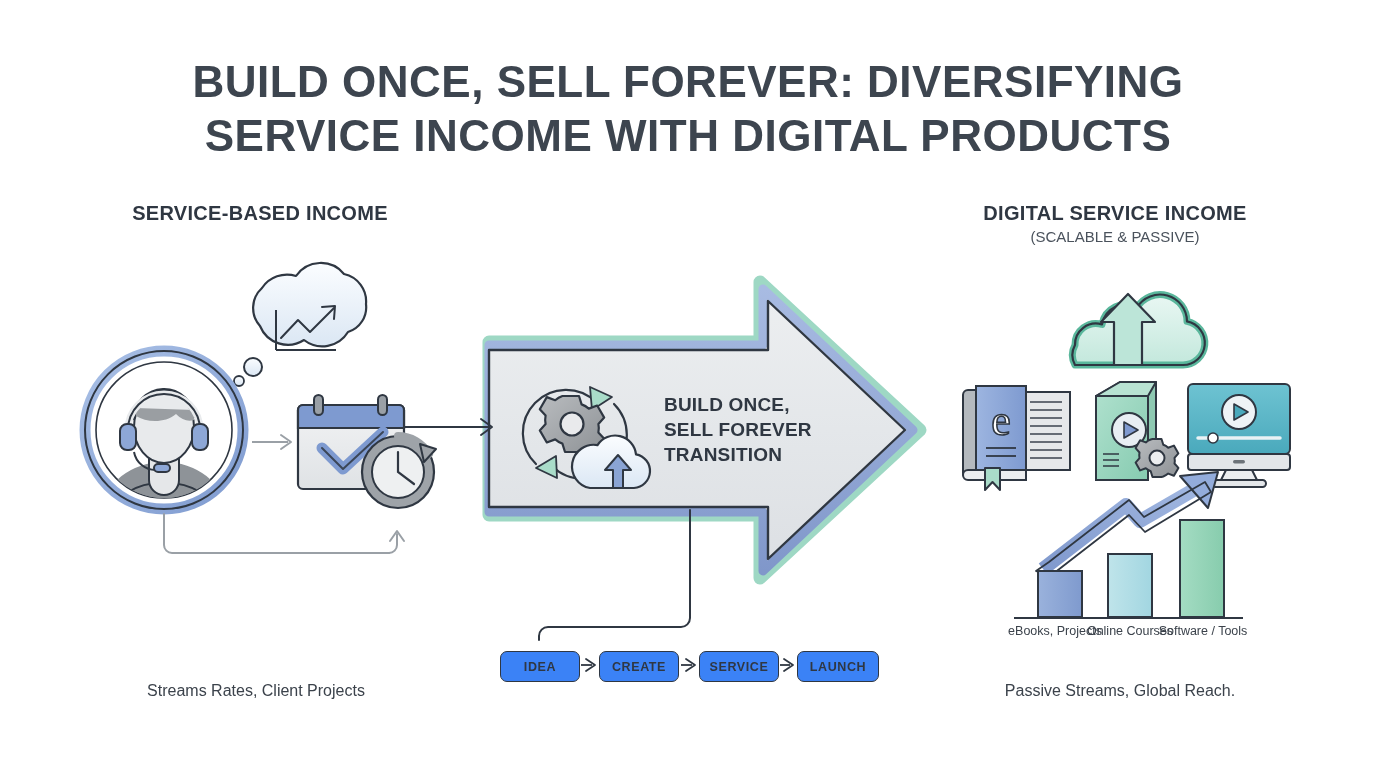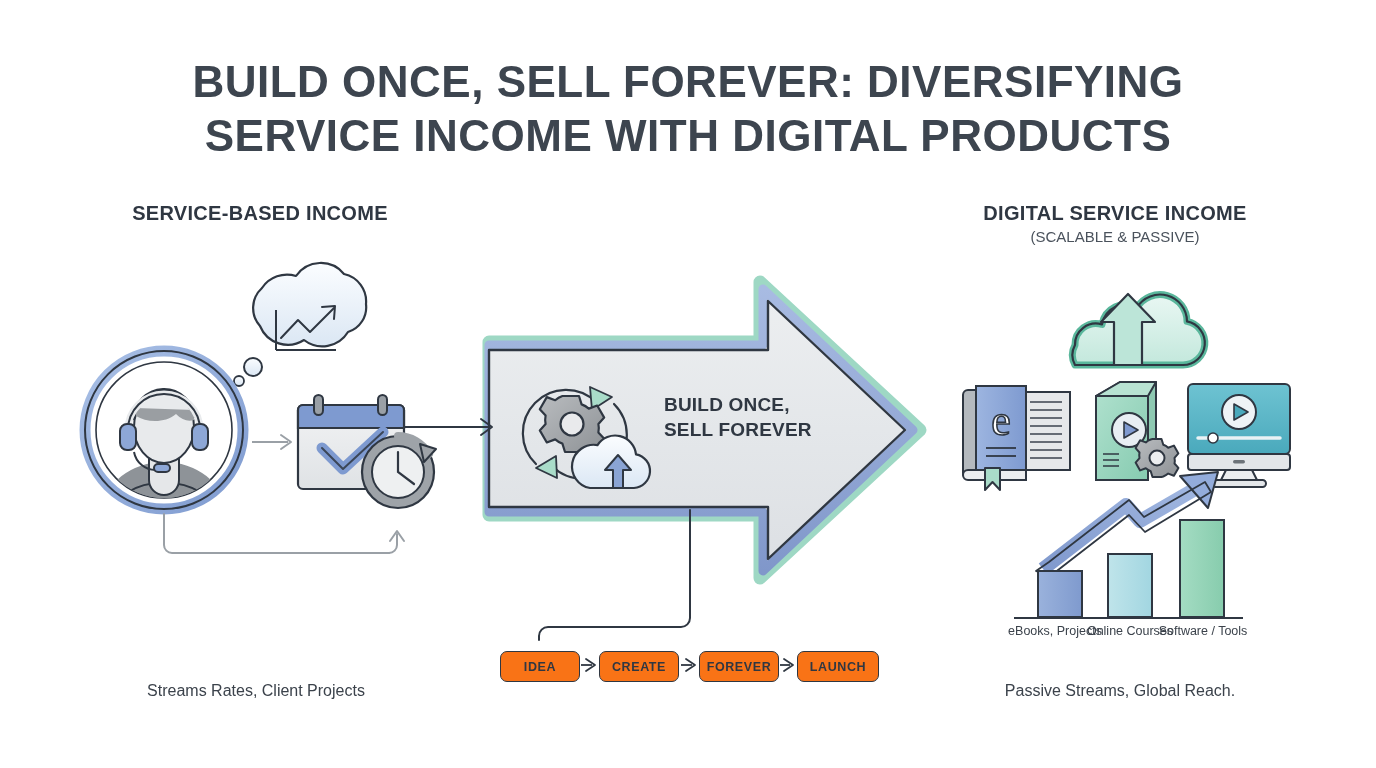--- a/index.html
+++ b/index.html
@@ -44,21 +44,21 @@
   #cap-right{left:910px;top:662px;}
 
   .arrow-text{
     position:absolute;left:664px;top:372px;width:200px;
     font-size:19px;line-height:25px;font-weight:bold;
     color:#2f3742;letter-spacing:.2px;
   }
 
   .flowbox{
     position:absolute;height:29px;
-    border:1.6px solid #2f3742;border-radius:7px;background:#f97316;
+    border:1.6px solid #2f3742;border-radius:7px;background:#3b82f6;
     display:flex;align-items:center;justify-content:center;
     font-size:12.5px;font-weight:bold;letter-spacing:.6px;color:#2f3742;
   }
   #fb0{left:500px;top:631px;width:78px;}
   #fb1{left:599px;top:631px;width:78px;}
   #fb2{left:699px;top:631px;width:78px;}
   #fb3{left:797px;top:631px;width:80px;}
 
   .barlabel{
     position:absolute;text-align:center;width:110px;
@@ -325,25 +325,26 @@
       <rect x="1038" y="551" width="44" height="46" fill="url(#gBar0)" stroke="#2f3742" stroke-width="2"></rect>
       <rect x="1108" y="534" width="44" height="63" fill="url(#gBar1)" stroke="#2f3742" stroke-width="2"></rect>
       <rect x="1180" y="500" width="44" height="97" fill="url(#gBar2)" stroke="#2f3742" stroke-width="2"></rect>
       <line x1="1014" y1="598" x2="1243" y2="598" stroke="#2f3742" stroke-width="2.2"></line>
     </g>
   </svg>
 
   <div class="arrow-text">
     <div>BUILD ONCE,</div>
     <div>SELL FOREVER</div>
+    <div>TRANSITION</div>
   </div>
 
   <div class="flowbox" id="fb0">IDEA</div>
   <div class="flowbox" id="fb1">CREATE</div>
-  <div class="flowbox" id="fb2">FOREVER</div>
+  <div class="flowbox" id="fb2">SERVICE</div>
   <div class="flowbox" id="fb3">LAUNCH</div>
 
   <div class="barlabel" id="bl0">eBooks, Projects</div>
   <div class="barlabel" id="bl1">Online Courses</div>
   <div class="barlabel" id="bl2">Software / Tools</div>
 
   <div class="caption" id="cap-left">Streams Rates, Client Projects</div>
   <div class="caption" id="cap-right">Passive Streams, Global Reach.</div>
 
 </div>

